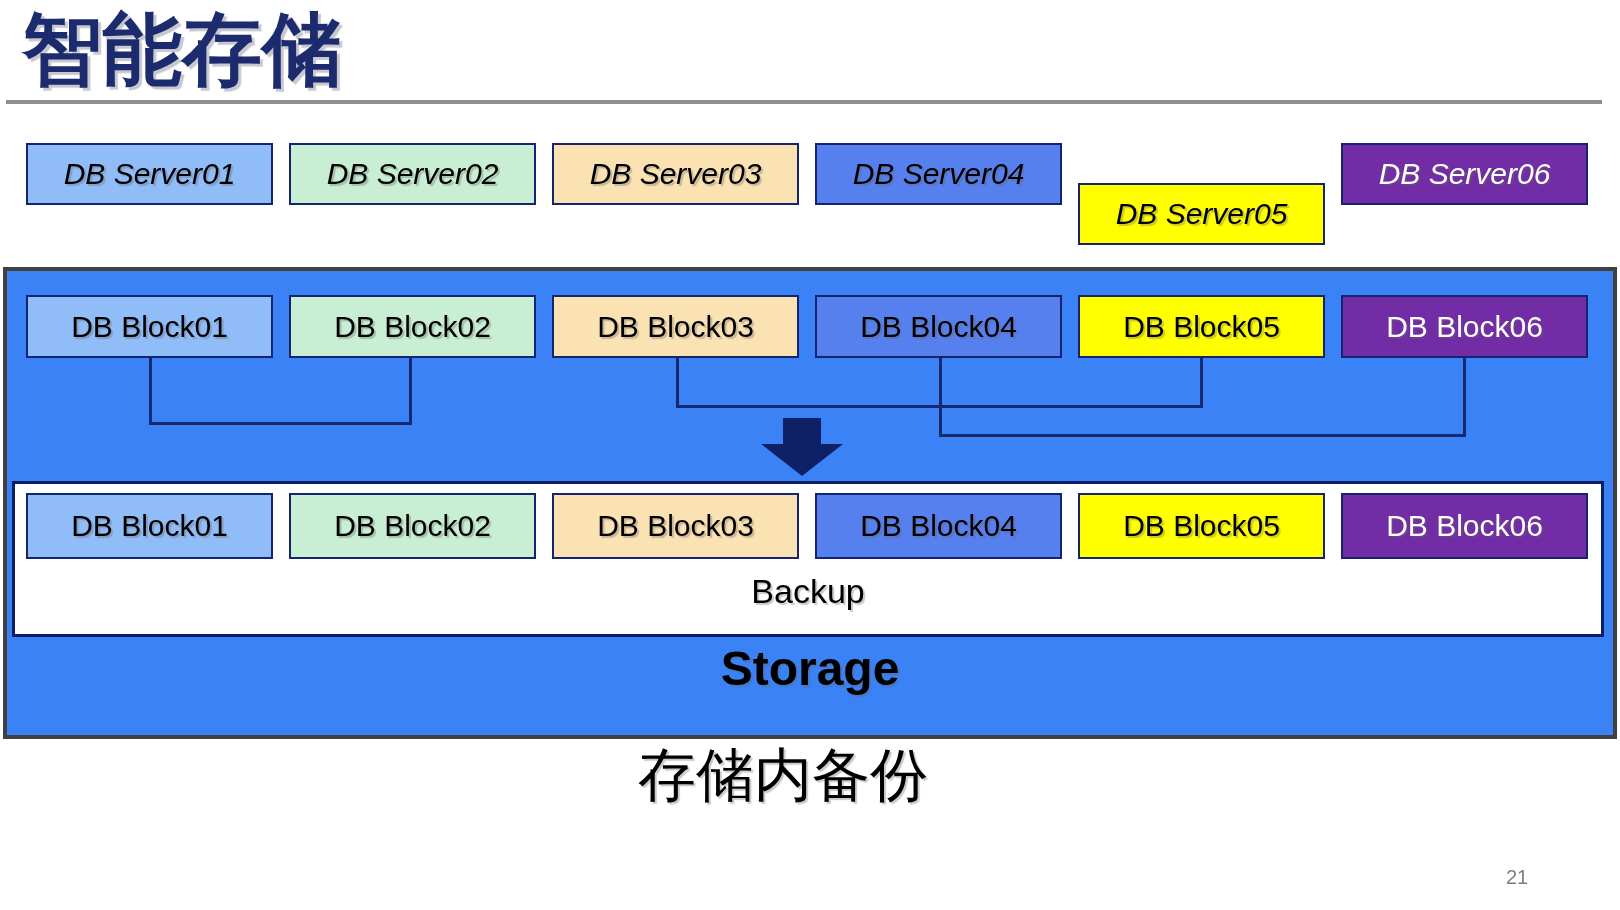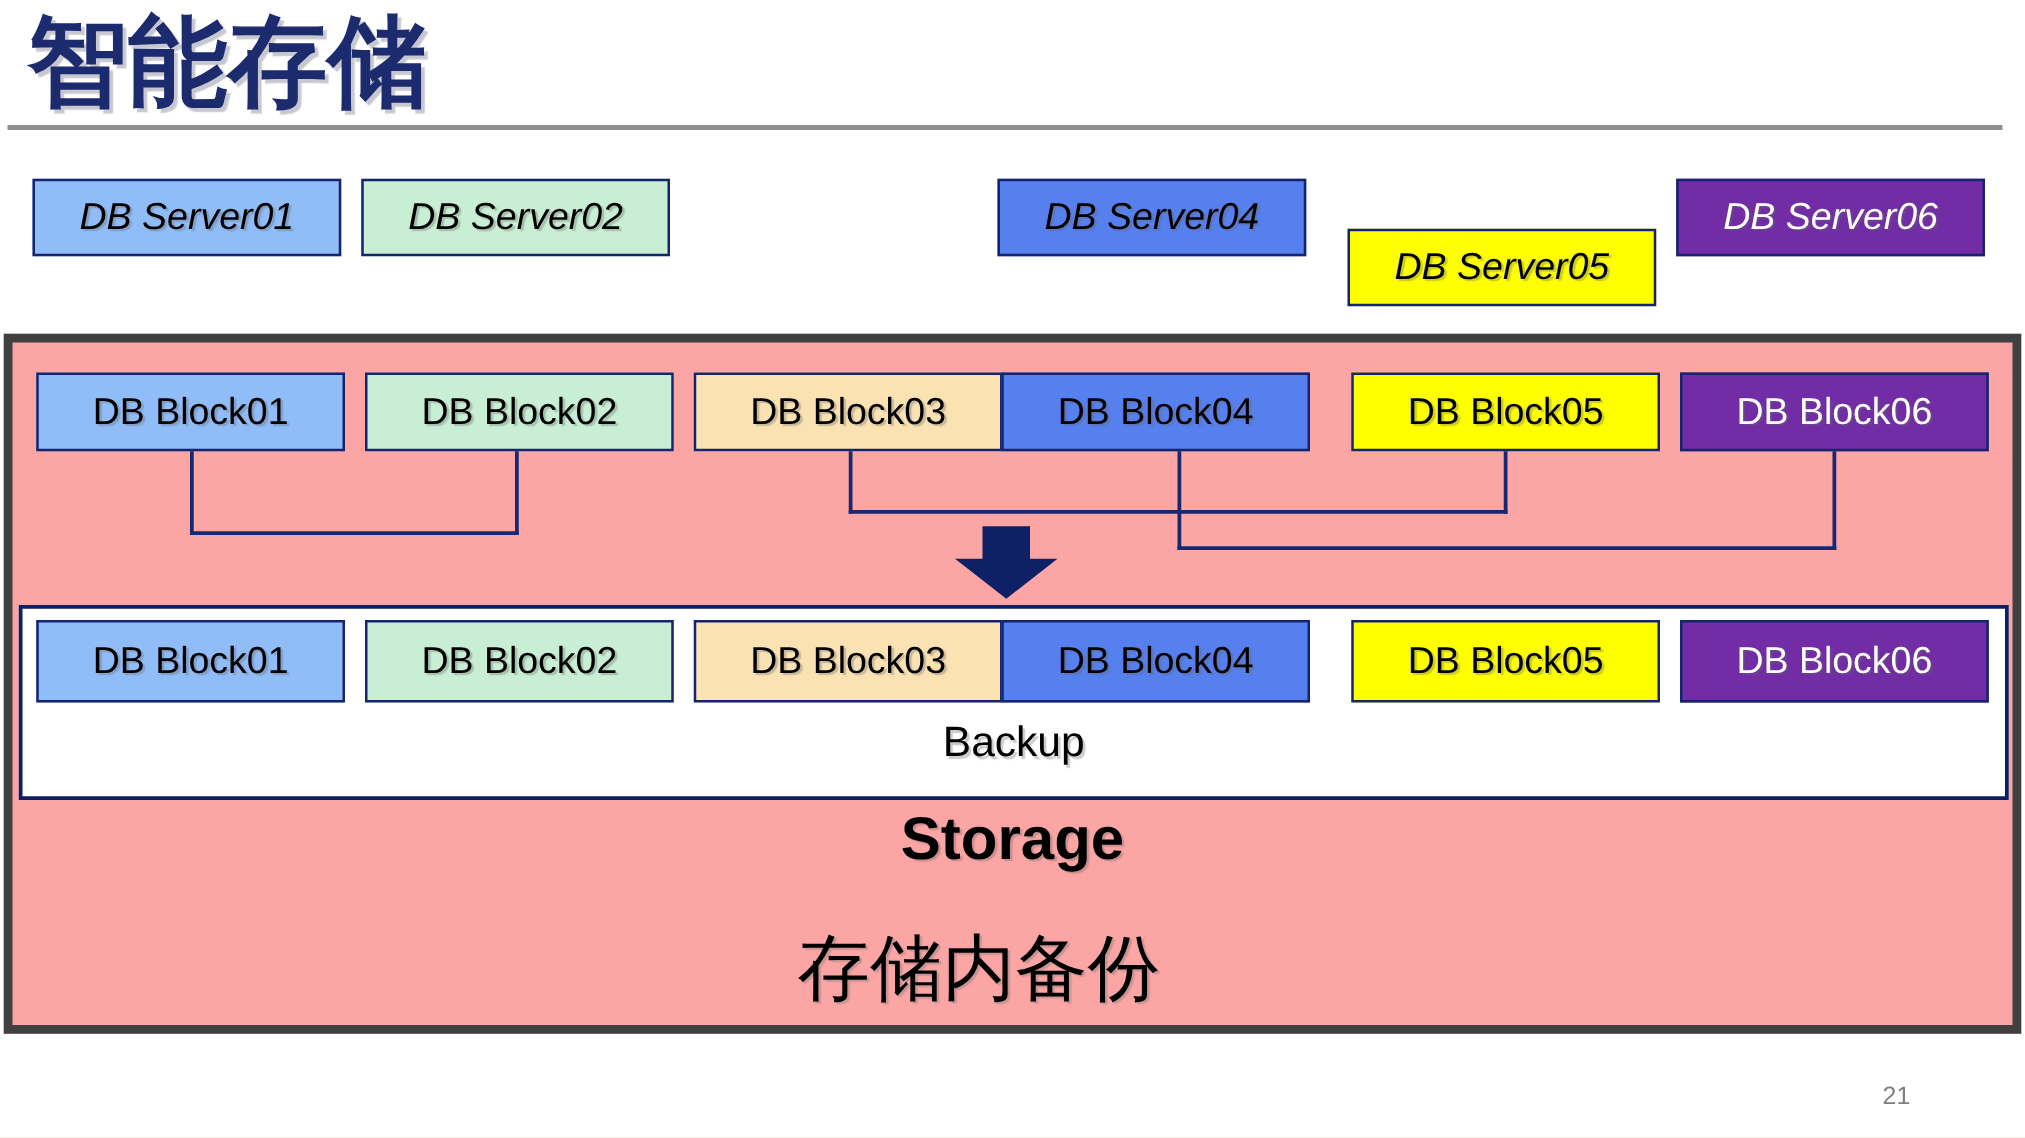--- a/index.html
+++ b/index.html
@@ -19,28 +19,28 @@
 
   
   .row { position:absolute; width:1566px; }
   .box {
     position:absolute; top:0; width:247px; height:100%;
     border:2px solid #14246e;
     display:flex; align-items:center; justify-content:center;
     font-size:30px; text-shadow:2px 2px 1px rgba(100,100,100,0.35);
     white-space:nowrap;
   }
-  .p0{left:0px}.p1{left:263px}.p2{left:526px}.p3{left:772px}.p4{left:1052px}.p5{left:1315px}
+  .p0{left:0px}.p1{left:263px}.p2{left:526px}.p3{left:789px}.p4{left:1052px}.p5{left:1315px}
 
   #server-row { left:26px; top:143px; height:62px;font-style:italic; }
 
   
   #storage-container {
-    position:absolute; left:3px; top:267px; width:1614px; height:560px;
-    background:#fca5a5; border:7px solid #404040;
+    position:absolute; left:3px; top:267px; width:1614px; height:472px;
+    background:#3b82f6; border:4px solid #404040;
   }
   #block-row-top { left:19px; top:24px; height:63px; }
 
   .conn {
     position:absolute; border:3px solid #17286e; border-top:none;
   }
   #conn-1 { left:142px; top:87px; width:263px; height:67px; }
   #conn-2 { left:669px; top:87px; width:527px; height:50px; }
   #conn-3 { left:932px; top:87px; width:527px; height:79px; }
 
@@ -85,20 +85,21 @@
 </style>
 </head>
 <body>
 
 <div id="page-title">智能存储</div>
 <div id="title-divider"></div>
 
 <div id="server-row" class="row">
   <div class="box p0" style="background: rgb(144, 188, 248); color: rgb(0, 0, 0);">DB Server01</div>
   <div class="box p1" style="background: rgb(200, 238, 211); color: rgb(0, 0, 0);">DB Server02</div>
+  <div class="box p2" style="background: rgb(251, 226, 179); color: rgb(0, 0, 0);">DB Server03</div>
   <div class="box p3" style="background: rgb(87, 128, 239); color: rgb(0, 0, 0);">DB Server04</div>
   <div class="box p4" style="background: rgb(255, 255, 0); color: rgb(0, 0, 0); margin-top: 40px;">DB Server05</div>
   <div class="box p5" style="background: rgb(113, 44, 166); color: rgb(255, 255, 255);">DB Server06</div>
 </div>
 
 <div id="storage-container">
 
   <div id="block-row-top" class="row">
     <div class="box p0" style="background: rgb(144, 188, 248); color: rgb(0, 0, 0);">DB Block01</div>
     <div class="box p1" style="background: rgb(200, 238, 211); color: rgb(0, 0, 0);">DB Block02</div>

